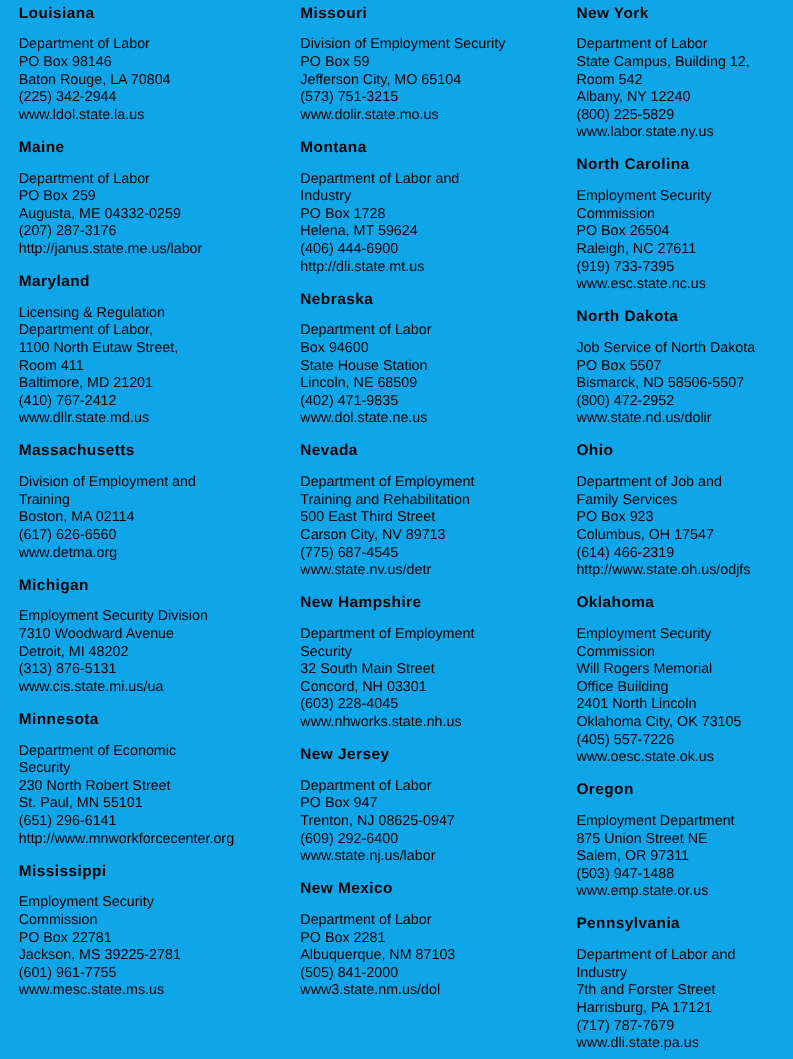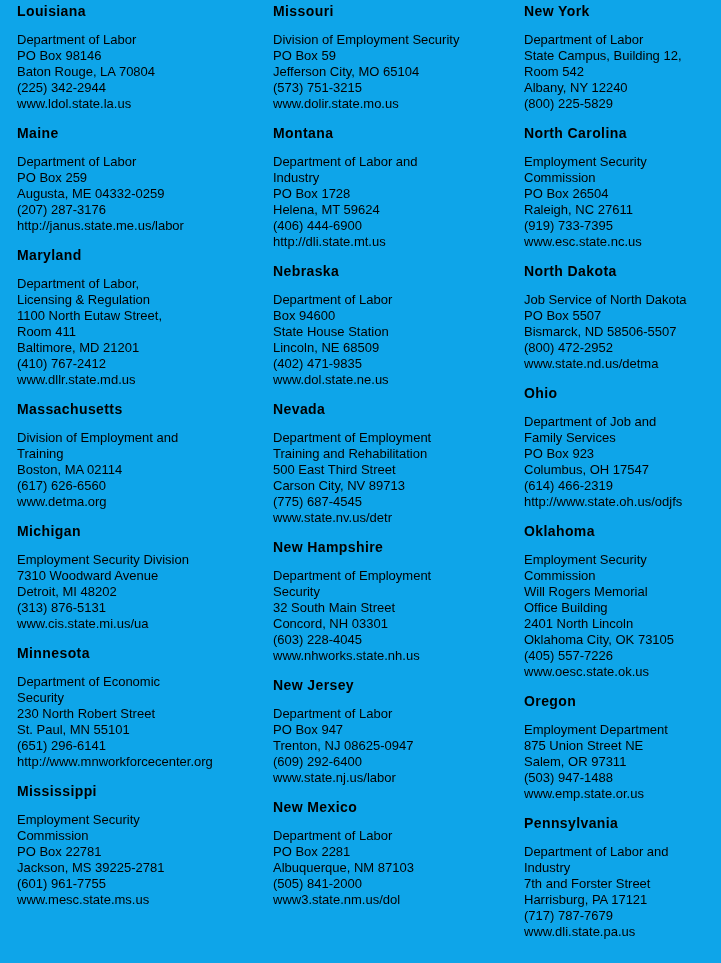--- a/index.html
+++ b/index.html
@@ -62,22 +62,22 @@
         <div class="entry">
           <div class="state-name">Maine</div>
           <div class="line">Department of Labor</div>
           <div class="line">PO Box 259</div>
           <div class="line">Augusta, ME 04332-0259</div>
           <div class="line">(207) 287-3176</div>
           <div class="line">http://janus.state.me.us/labor</div>
         </div>
         <div class="entry">
           <div class="state-name">Maryland</div>
+          <div class="line">Licensing &amp; Regulation</div>
           <div class="line">Department of Labor,</div>
-          <div class="line">Licensing &amp; Regulation</div>
           <div class="line">1100 North Eutaw Street,</div>
           <div class="line">Room 411</div>
           <div class="line">Baltimore, MD 21201</div>
           <div class="line">(410) 767-2412</div>
           <div class="line">www.dllr.state.md.us</div>
         </div>
         <div class="entry">
           <div class="state-name">Massachusetts</div>
           <div class="line">Division of Employment and</div>
           <div class="line">Training</div>
@@ -175,37 +175,38 @@
         </div>
       </div>
       <div class="column column-3">
         <div class="entry">
           <div class="state-name">New York</div>
           <div class="line">Department of Labor</div>
           <div class="line">State Campus, Building 12,</div>
           <div class="line">Room 542</div>
           <div class="line">Albany, NY 12240</div>
           <div class="line">(800) 225-5829</div>
+          <div class="line">www.labor.state.ny.us</div>
         </div>
         <div class="entry">
           <div class="state-name">North Carolina</div>
           <div class="line">Employment Security</div>
           <div class="line">Commission</div>
           <div class="line">PO Box 26504</div>
           <div class="line">Raleigh, NC 27611</div>
           <div class="line">(919) 733-7395</div>
           <div class="line">www.esc.state.nc.us</div>
         </div>
         <div class="entry">
           <div class="state-name">North Dakota</div>
           <div class="line">Job Service of North Dakota</div>
           <div class="line">PO Box 5507</div>
           <div class="line">Bismarck, ND 58506-5507</div>
           <div class="line">(800) 472-2952</div>
-          <div class="line">www.state.nd.us/detma</div>
+          <div class="line">www.state.nd.us/dolir</div>
         </div>
         <div class="entry">
           <div class="state-name">Ohio</div>
           <div class="line">Department of Job and</div>
           <div class="line">Family Services</div>
           <div class="line">PO Box 923</div>
           <div class="line">Columbus, OH 17547</div>
           <div class="line">(614) 466-2319</div>
           <div class="line">http://www.state.oh.us/odjfs</div>
         </div>

